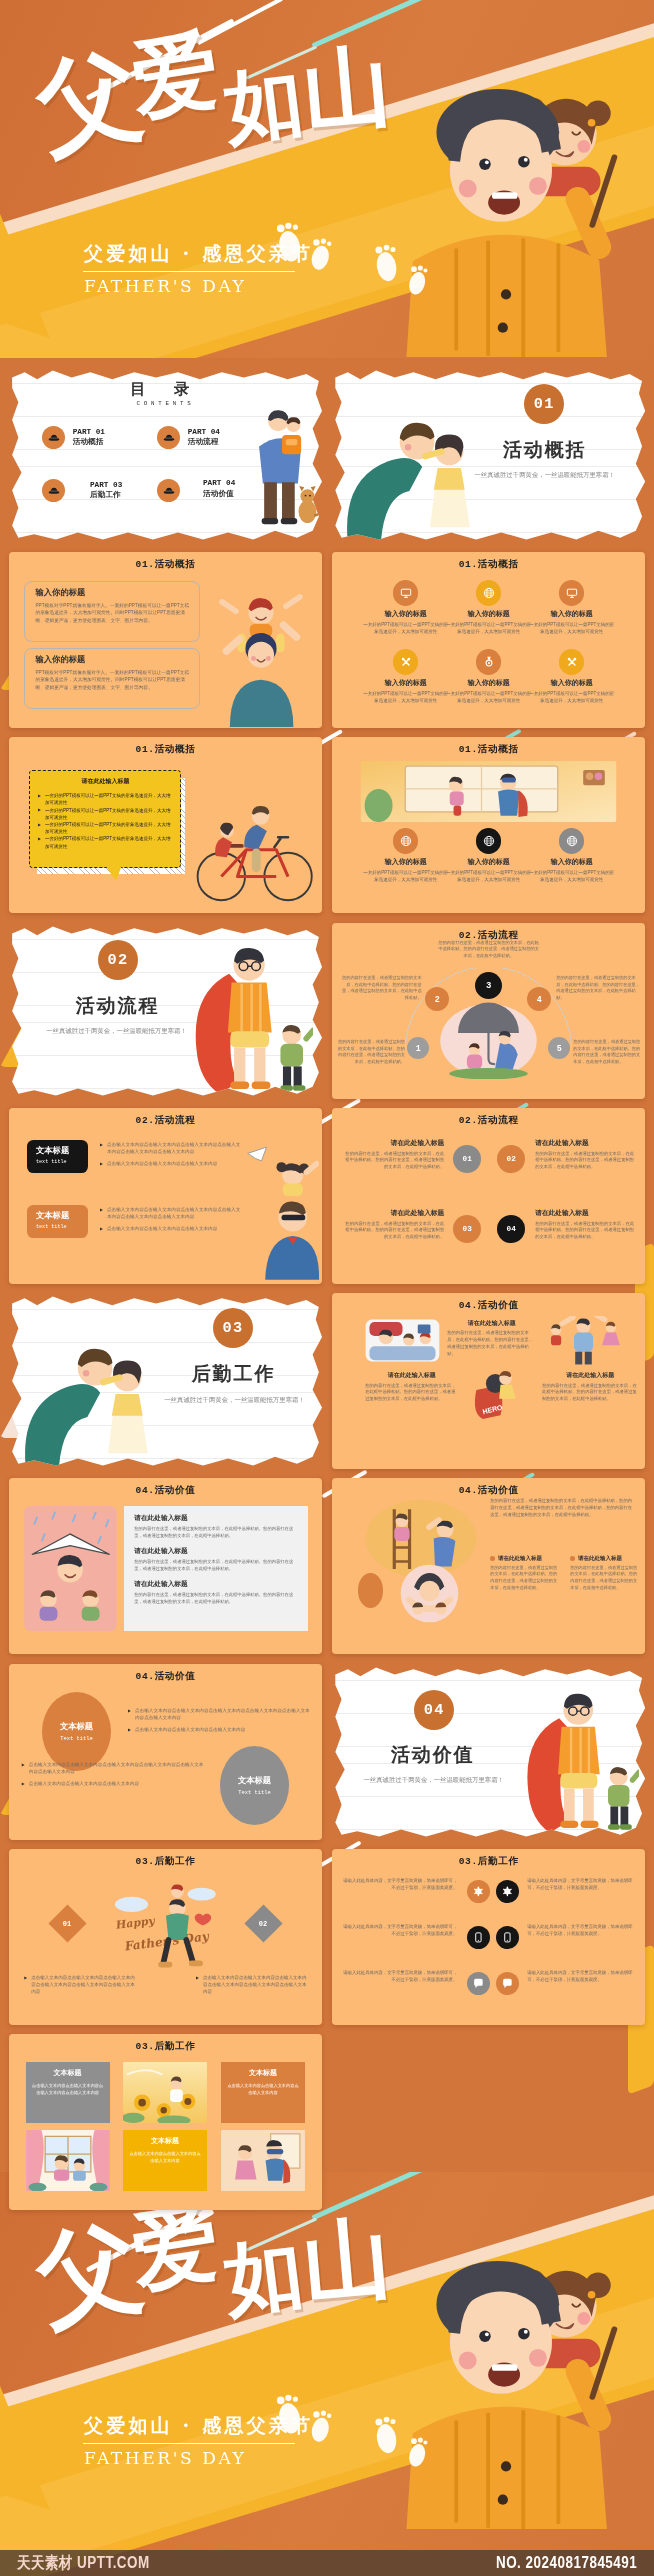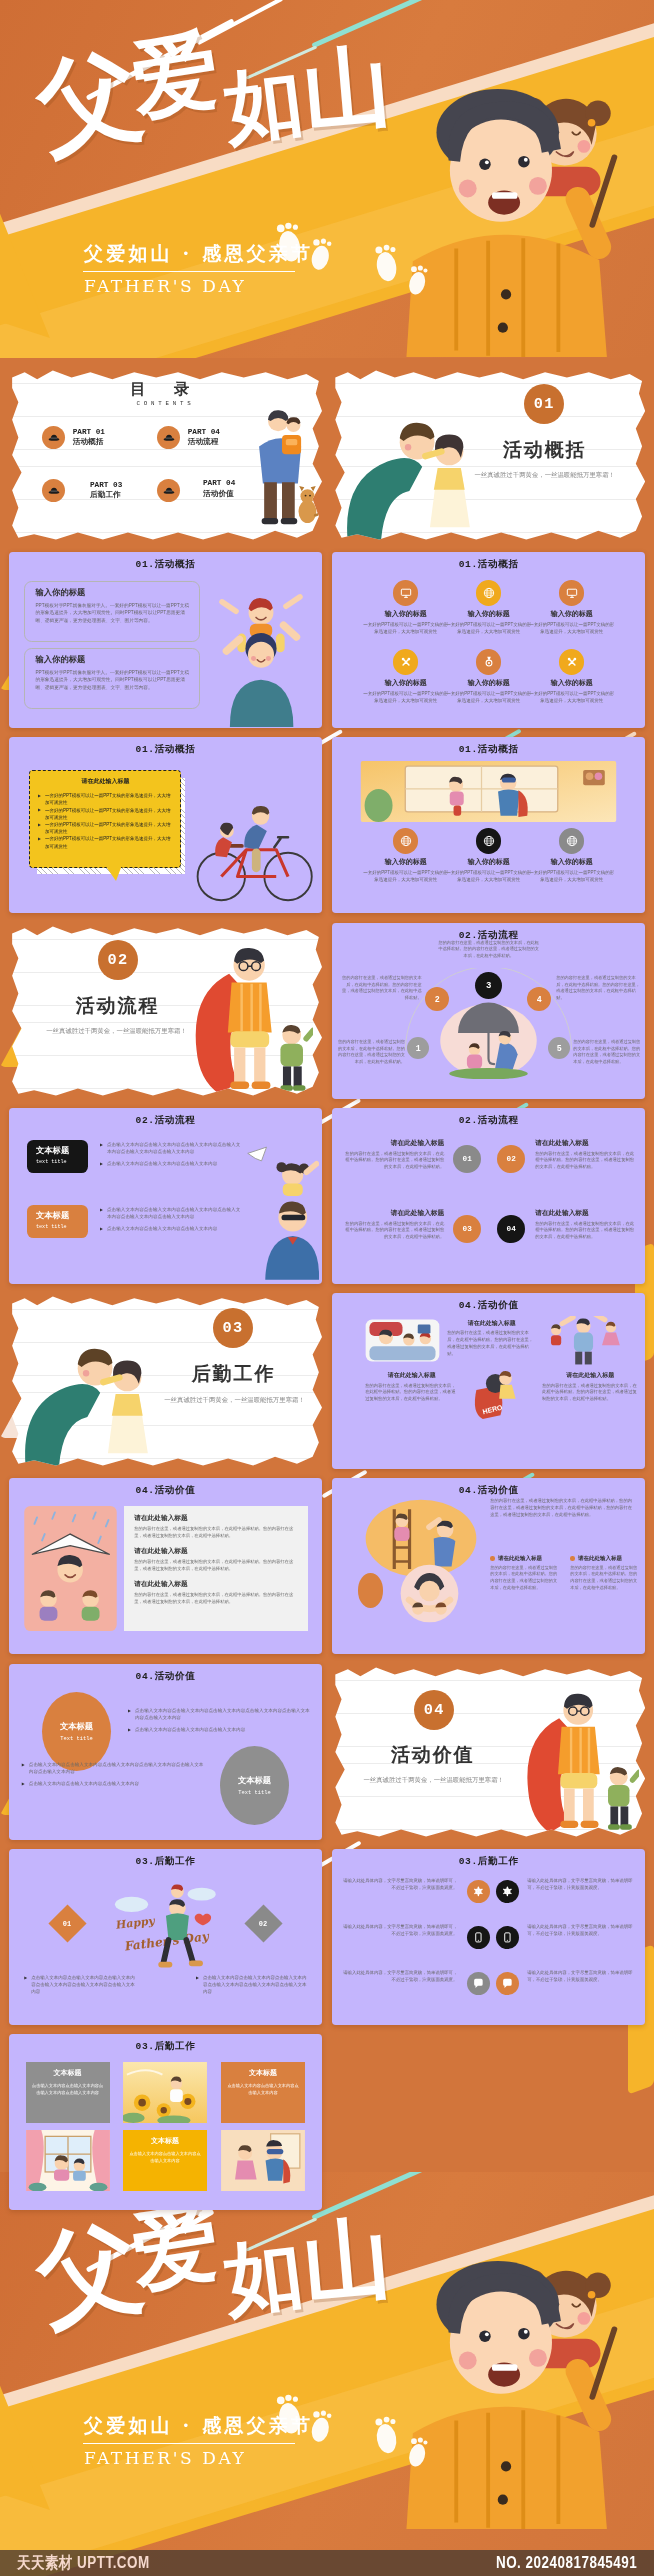--- a/index.html
+++ b/index.html
@@ -33,21 +33,21 @@
   .bc4{font-size:88px;transform:rotate(-5deg) translateY(9px);margin-left:2.6px}
   .b-sub{position:absolute;left:84px;top:241px;font-size:19px;letter-spacing:3.2px;color:#fff;
          font-family:"DejaVu Serif","Liberation Serif",serif;font-weight:bold}
   .b-line{position:absolute;left:83px;top:271px;width:212px;height:1.3px;background:#fff}
   .b-en{position:absolute;left:84px;top:276px;font-size:17px;letter-spacing:2.6px;color:#fff;
         font-family:"DejaVu Serif","Liberation Serif",serif}
   .b-illo{position:absolute;right:6.4px;top:57px}
   .b-feet{position:absolute;left:265px;top:208px;opacity:.95}
   
   .row{position:absolute;left:9px;width:636px;height:176px;display:flex;gap:10.2px;z-index:3}
-  .slide{position:relative;width:313px;height:176px;background:#c4b5fd;border-radius:3.8px;
+  .slide{position:relative;width:313px;height:176px;background:#fdba74;border-radius:3.8px;
          overflow:hidden;box-shadow:0 1.9px 5.8px rgba(90,40,0,.20);flex:none}
   .paper{border-radius:0;
     background:repeating-linear-gradient(180deg,#fff 0 16px,#ececec 16px 16.6px);
     clip-path:polygon(1% 6%,5% 3%,9% 7%,14% 2%,20% 6%,26% 3%,33% 7%,40% 3%,47% 6%,54% 3%,61% 7%,
       68% 3%,75% 6%,82% 3%,89% 7%,95% 4%,99% 8%,98% 15%,100% 25%,97% 35%,99% 45%,97% 55%,100% 65%,
       97% 75%,99% 85%,97% 93%,92% 97%,85% 93%,78% 98%,70% 94%,62% 98%,54% 94%,46% 98%,38% 94%,
       30% 98%,22% 94%,15% 98%,8% 95%,3% 97%,1% 90%,3% 80%,1% 70%,4% 60%,1% 50%,3% 40%,1% 30%,3% 20%,1% 12%)}
   .st{position:absolute;top:6.4px;left:0;right:0;text-align:center;
       font-family:"Liberation Mono","DejaVu Sans Mono",monospace;font-weight:bold;
       font-size:9.6px;letter-spacing:0.6px;color:#222}

